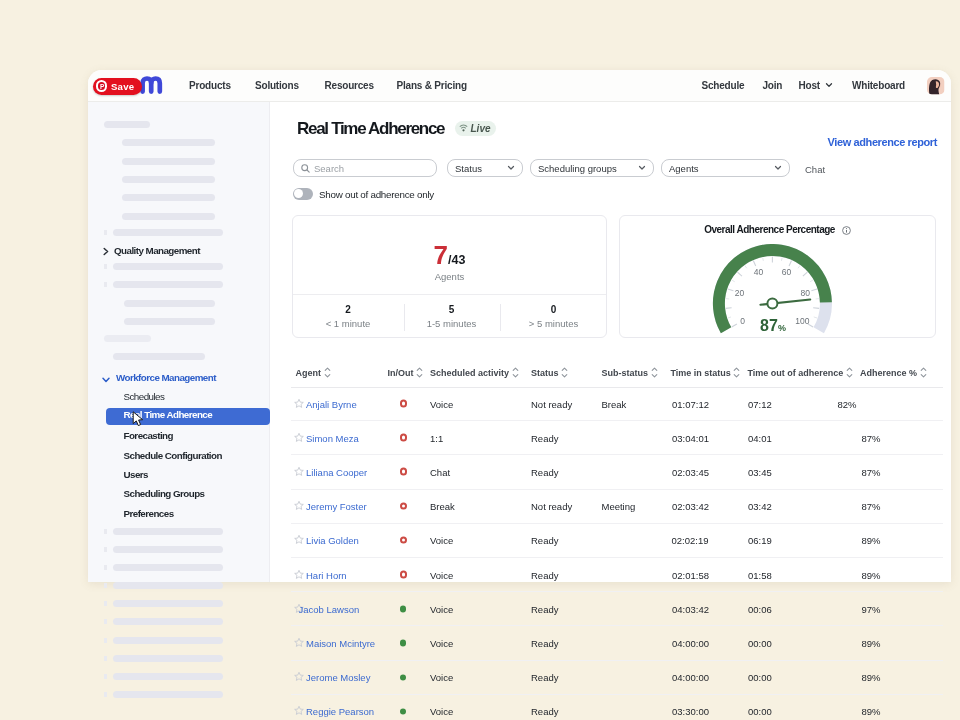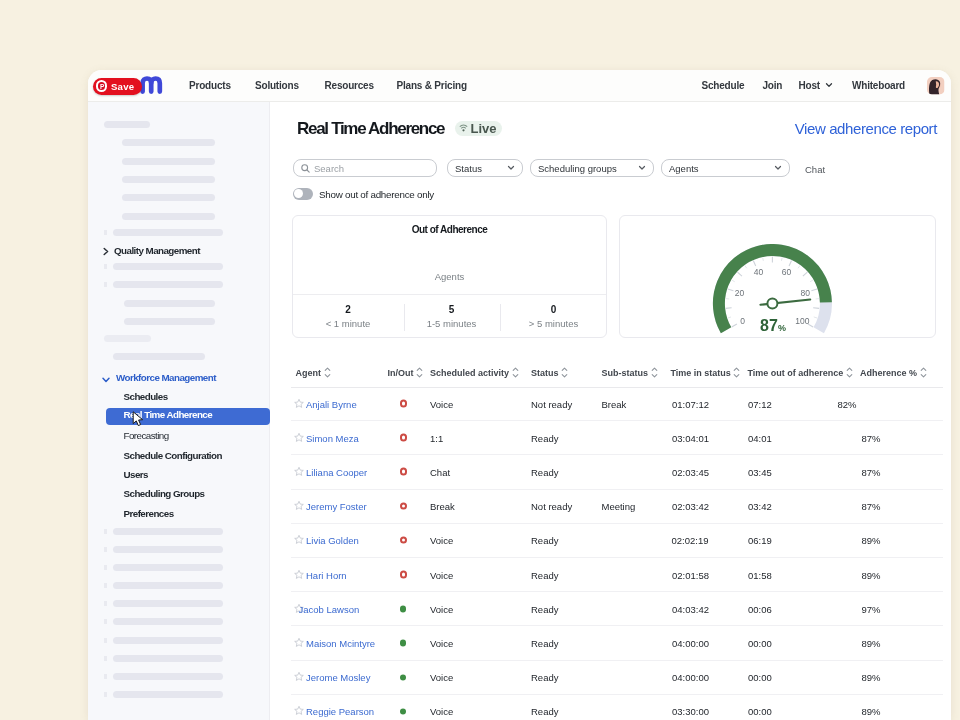--- a/index.html
+++ b/index.html
@@ -1,28 +1,28 @@
 <!DOCTYPE html>
 <html><head><meta charset="utf-8">
 <style>
 * { margin:0; padding:0; box-sizing:border-box; }
 body { font-family:"Liberation Sans",sans-serif; }
 .stage { position:relative; width:960px; height:720px; background:#f7f1e1; overflow:hidden; }
 .abs { position:absolute; }
-.window { position:absolute; left:88px; top:70px; width:863px; height:650px; background:#fff; border-radius:14px 14px 0 0; box-shadow:0 2px 10px rgba(120,105,70,.12); }
+.window { position:absolute; left:88px; top:70px; width:863px; height:512px; background:#fff; border-radius:14px 14px 0 0; box-shadow:0 2px 10px rgba(120,105,70,.12); }
 .nav { position:absolute; left:0; top:0; width:863px; height:31.5px; background:#fdfdfc; border-bottom:1px solid #ececea; border-radius:14px 14px 0 0; }
 .navitem { position:absolute; top:9.5px; font-size:10px; font-weight:700; letter-spacing:-.2px; color:#33383e; }
 .sidebar { position:absolute; left:0; top:31.5px; width:182px; bottom:0; background:#f7f8fb; border-right:1px solid #ededf1; }
 .ph { position:absolute; }
 .sbitem { position:absolute; font-size:9.8px; letter-spacing:-.55px; white-space:nowrap; }
 .main { position:absolute; left:182px; top:31.5px; right:0; bottom:0; background:#fff; }
 .h1 { position:absolute; left:27px; top:17px; font-size:17px; font-weight:700; color:#14181d; letter-spacing:-1.3px; }
 .live { position:absolute; left:185px; top:19.5px; height:14.5px; padding:0 5.5px 0 4px; background:#e9f2ec; border-radius:8px; display:flex; align-items:center; gap:2.5px; }
-.live span { font-size:13px; font-weight:700; color:#48564e; }
-.viewrep { position:absolute; right:14px; top:18px; font-size:15px; font-weight:400; letter-spacing:-.4px; color:#2f62d8; }
+.live span { font-size:10px; font-weight:700; color:#48564e;font-style:italic; }
+.viewrep { position:absolute; right:14px; top:34px; font-size:11px; font-weight:700; letter-spacing:-.4px; color:#2f62d8; }
 .input { position:absolute; top:57.5px; height:18px; border:1px solid #c9ccd1; border-radius:8px; background:#fff; display:flex; align-items:center; }
 .input .lbl { font-size:9.5px; color:#2e3338; font-weight:400; }
 .caret { margin-left:auto; }
 .clear { position:absolute; left:535px; top:62px; font-size:9.5px; color:#51565c; }
 .toggle { position:absolute; left:23px; top:86.5px; width:20px; height:11.5px; background:#aeb3bb; border-radius:6px; }
 .toggle::after { content:""; position:absolute; left:1.2px; top:1.2px; width:9px; height:9px; background:#fff; border-radius:50%; }
 .tlabel { position:absolute; left:49px; top:87px; font-size:9.8px; letter-spacing:-.25px; color:#1c2126; }
 .card { position:absolute; top:113.5px; height:122.5px; background:#fff; border:1px solid #e9e9ee; border-radius:6px; }
 .ctitle { position:absolute; top:8px; width:100%; text-align:center; font-size:10px; font-weight:700; letter-spacing:-.5px; color:#15191e; }
 .tr { position:absolute; left:20.5px; right:8px; height:34.2px; border-bottom:1px solid #f0f0f3; }
@@ -87,27 +87,27 @@
 <div class="ph" style="left:16px;top:180.5px;width:2.5px;height:5px;background:#e9eaf0"></div>
         <div class="ph" style="left:25px;top:179.5px;width:110px;height:7px;background:#e5e6ee;border-radius:3.5px"></div>
 <div class="ph" style="left:36px;top:198px;width:91px;height:7px;background:#e5e6ee;border-radius:3.5px"></div>
 <div class="ph" style="left:36px;top:216px;width:91px;height:7px;background:#e5e6ee;border-radius:3.5px"></div>
 <div class="ph" style="left:16px;top:233.5px;width:47px;height:7px;background:#ebecf2;border-radius:3.5px"></div>
 <div class="ph" style="left:25px;top:251.5px;width:92px;height:7px;background:#e5e6ee;border-radius:3.5px"></div>
 <svg class="abs" style="left:12.5px;top:274px" width="10" height="8" viewBox="0 0 10 8">
           <path d="M2 2.2 L5 5.4 L8 2.2" fill="none" stroke="#2d5ec9" stroke-width="1.5" stroke-linecap="round" stroke-linejoin="round"></path>
         </svg>
 <div class="sbitem" style="left:28px;top:270.5px;color:#2d5ec9;font-weight:700">Workforce Management</div>
-<div class="sbitem" style="left:35.5px;top:289px;color:#1f252c;font-weight:700">Schedules</div>
+<div class="sbitem" style="left:35.5px;top:289px;color:#1f252c;font-weight:400">Schedules</div>
 <div class="abs" style="left:18px;top:306px;width:164px;height:17.5px;background:#3e6bd3;border-radius:4px"></div>
 <div class="sbitem" style="left:35.5px;top:307.7px;color:#fff;font-weight:700">Real Time Adherence</div>
 <svg class="abs" style="left:44px;top:309px" width="12" height="17" viewBox="0 0 12 17">
           <path d="M1.2 0.8 L1.2 12.6 L4.3 9.9 L6.3 14.6 L8.6 13.6 L6.6 9.0 L10.6 8.7 Z" fill="#fff" stroke="#1a1a1a" stroke-width="1"></path>
         </svg>
-<div class="sbitem" style="left:35.5px;top:328.5px;color:#1f252c;font-weight:400">Forecasting</div>
+<div class="sbitem" style="left:35.5px;top:328.5px;color:#1f252c;font-weight:700">Forecasting</div>
 <div class="sbitem" style="left:35.5px;top:348px;color:#1f252c;font-weight:700">Schedule Configuration</div>
 <div class="sbitem" style="left:35.5px;top:367.5px;color:#1f252c;font-weight:700">Users</div>
 <div class="sbitem" style="left:35.5px;top:386.5px;color:#1f252c;font-weight:700">Scheduling Groups</div>
 <div class="sbitem" style="left:35.5px;top:406px;color:#1f252c;font-weight:700">Preferences</div>
 <div class="ph" style="left:16px;top:427.4px;width:2.5px;height:5px;background:#e9eaf0"></div>
         <div class="ph" style="left:25px;top:426.4px;width:110px;height:7px;background:#e5e6ee;border-radius:3.5px"></div>
 <div class="ph" style="left:16px;top:445.5px;width:2.5px;height:5px;background:#e9eaf0"></div>
         <div class="ph" style="left:25px;top:444.5px;width:110px;height:7px;background:#e5e6ee;border-radius:3.5px"></div>
 <div class="ph" style="left:16px;top:463.6px;width:2.5px;height:5px;background:#e9eaf0"></div>
         <div class="ph" style="left:25px;top:462.6px;width:110px;height:7px;background:#e5e6ee;border-radius:3.5px"></div>
@@ -159,33 +159,38 @@
     <div class="input" style="left:391px;width:129px;padding:0 7px">
           <span class="lbl">Agents</span>
           <svg class="caret" width="8" height="6" viewBox="0 0 8 6">
             <path d="M1.5 1.5 L4 4 L6.5 1.5" fill="none" stroke="#555a60" stroke-width="1.2" stroke-linecap="round" stroke-linejoin="round"></path>
           </svg>
         </div>
     <div class="clear">Chat</div>
     <div class="toggle"></div>
         <div class="tlabel">Show out of adherence only</div>
     <div class="card" style="left:22px;width:315px">
-      <div class="ctitle">Out of Adherence</div>
+      <div class="abs" style="left:0;top:24px;width:100%;text-align:center"><span style="font-size:26px;font-weight:700;color:#cb2f38">7</span><span style="font-size:12.5px;font-weight:700;color:#15191e">/43</span></div>
       <div class="abs" style="left:0;top:54.5px;width:100%;text-align:center;font-size:9.5px;color:#7b8186">Agents</div>
       <div class="abs" style="left:0;top:77.5px;width:100%;height:1px;background:#ededf0"></div>
       <div class="abs" style="left:110.5px;top:88px;width:1px;height:27px;background:#e9e9ee"></div>
       <div class="abs" style="left:206.5px;top:88px;width:1px;height:27px;background:#e9e9ee"></div>
       <div class="abs" style="left:5px;top:87.5px;width:100px;text-align:center;font-size:10px;font-weight:700;color:#15191e">2</div>
       <div class="abs" style="left:5px;top:101.5px;width:100px;text-align:center;font-size:9.5px;color:#7b8186">&lt; 1 minute</div>
       <div class="abs" style="left:108.5px;top:87.5px;width:100px;text-align:center;font-size:10px;font-weight:700;color:#15191e">5</div>
       <div class="abs" style="left:108.5px;top:101.5px;width:100px;text-align:center;font-size:9.5px;color:#7b8186">1-5 minutes</div>
       <div class="abs" style="left:210.5px;top:87.5px;width:100px;text-align:center;font-size:10px;font-weight:700;color:#15191e">0</div>
       <div class="abs" style="left:210.5px;top:101.5px;width:100px;text-align:center;font-size:9.5px;color:#7b8186">&gt; 5 minutes</div>
     </div>
     <div class="card" style="left:349px;width:317px">
+      <div class="ctitle">Overall Adherence Percentage&nbsp;&nbsp; <svg width="9" height="9" viewBox="0 0 9 9" style="vertical-align:-1.5px">
+              <circle cx="4.5" cy="4.5" r="3.9" fill="none" stroke="#6d7379" stroke-width="0.9"></circle>
+              <line x1="4.5" y1="4" x2="4.5" y2="6.6" stroke="#6d7379" stroke-width="1"></line>
+              <circle cx="4.5" cy="2.6" r="0.55" fill="#6d7379"></circle>
+            </svg></div>
       <svg class="abs" style="left:62px;top:28px" width="181" height="95" viewBox="0 0 181 95">
 <path d="M 44.07 86.25 A 53.5 53.5 0 1 1 136.73 86.25" fill="none" stroke="#dde1ed" stroke-width="12"></path>
 <path d="M 44.07 86.25 A 53.5 53.5 0 1 1 143.89 58.38" fill="none" stroke="#47824c" stroke-width="12"></path>
 <line x1="49.70" y1="83.00" x2="54.89" y2="80.00" stroke="#ced3da" stroke-width="1.1"></line>
             <line x1="45.70" y1="74.02" x2="49.03" y2="72.94" stroke="#e1e4e9" stroke-width="0.9"></line>
             <line x1="43.66" y1="64.41" x2="49.62" y2="63.79" stroke="#ced3da" stroke-width="1.1"></line>
             <line x1="43.66" y1="54.59" x2="47.14" y2="54.95" stroke="#e1e4e9" stroke-width="0.9"></line>
             <line x1="45.70" y1="44.98" x2="51.41" y2="46.83" stroke="#ced3da" stroke-width="1.1"></line>
             <line x1="49.70" y1="36.00" x2="52.73" y2="37.75" stroke="#e1e4e9" stroke-width="0.9"></line>
             <line x1="55.47" y1="28.05" x2="59.93" y2="32.07" stroke="#ced3da" stroke-width="1.1"></line>

